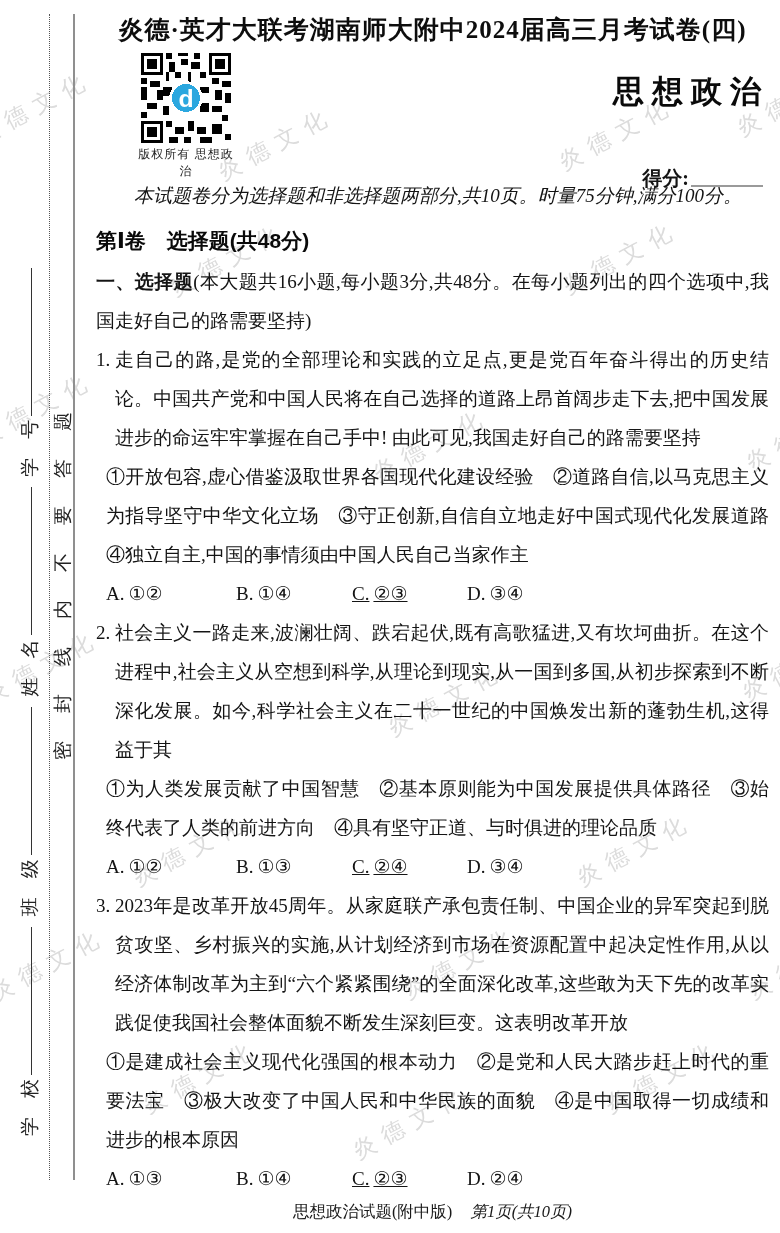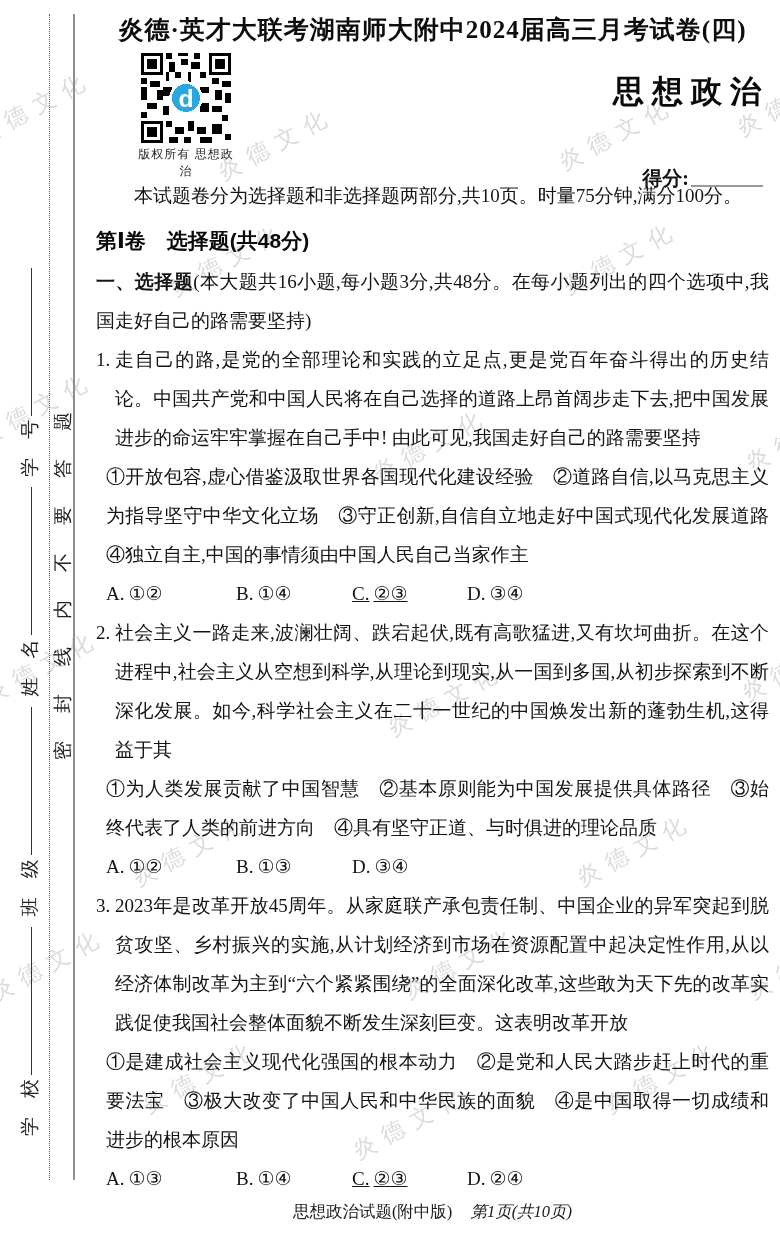--- a/index.html
+++ b/index.html
@@ -92,20 +92,21 @@
   .score-line{position:absolute;right:6px;top:88px;font-size:20px;font-weight:bold;margin-top:32px;}
   .score-blank{
     display:inline-block;width:72px;height:1px;
     border-bottom:2px solid #9a9a9a;
     vertical-align:-2px;margin-left:2px;
   }
   .intro{
     font-size:19px;line-height:40px;
     text-indent:2em;
     text-align:justify;
+    font-style:italic;
   }
   .section-title{
     text-align:left;
     font-family:"Liberation Sans","DejaVu Sans",sans-serif;
     font-weight:bold;
     font-size:21px;
     line-height:30px;
     margin:10px 0 6px 0;
     color:#0a0a0a;
   }
@@ -262,20 +263,21 @@
       </div>
     </div>
 
     <div class="question">
       <span class="q-num">2.</span>
       <div class="q-stem">社会主义一路走来,波澜壮阔、跌宕起伏,既有高歌猛进,又有坎坷曲折。在这个进程中,社会主义从空想到科学,从理论到现实,从一国到多国,从初步探索到不断深化发展。如今,科学社会主义在二十一世纪的中国焕发出新的蓬勃生机,这得益于其</div>
       <div class="q-items">①为人类发展贡献了中国智慧　②基本原则能为中国发展提供具体路径　③始终代表了人类的前进方向　④具有坚守正道、与时俱进的理论品质</div>
       <div class="q-choices">
         <span class="c0"><span class="choice-label">A.</span><span>①②</span></span>
         <span class="c1"><span class="choice-label">B.</span><span>①③</span></span>
+        <span class="c2"><span class="choice-label">C.</span><span>②④</span></span>
         <span class="c3"><span class="choice-label">D.</span><span>③④</span></span>
       </div>
     </div>
 
     <div class="question">
       <span class="q-num">3.</span>
       <div class="q-stem">2023年是改革开放45周年。从家庭联产承包责任制、中国企业的异军突起到脱贫攻坚、乡村振兴的实施,从计划经济到市场在资源配置中起决定性作用,从以经济体制改革为主到“六个紧紧围绕”的全面深化改革,这些敢为天下先的改革实践促使我国社会整体面貌不断发生深刻巨变。这表明改革开放</div>
       <div class="q-items">①是建成社会主义现代化强国的根本动力　②是党和人民大踏步赶上时代的重要法宝　③极大改变了中国人民和中华民族的面貌　④是中国取得一切成绩和进步的根本原因</div>
       <div class="q-choices">
         <span class="c0"><span class="choice-label">A.</span><span>①③</span></span>

